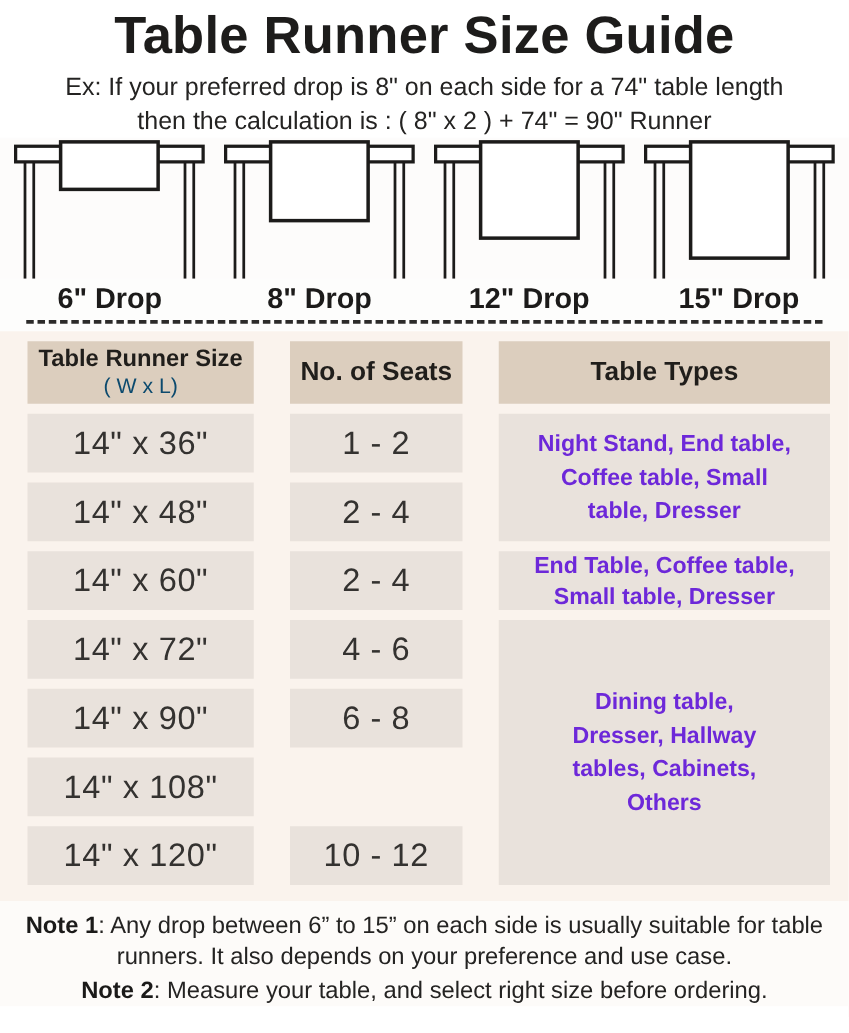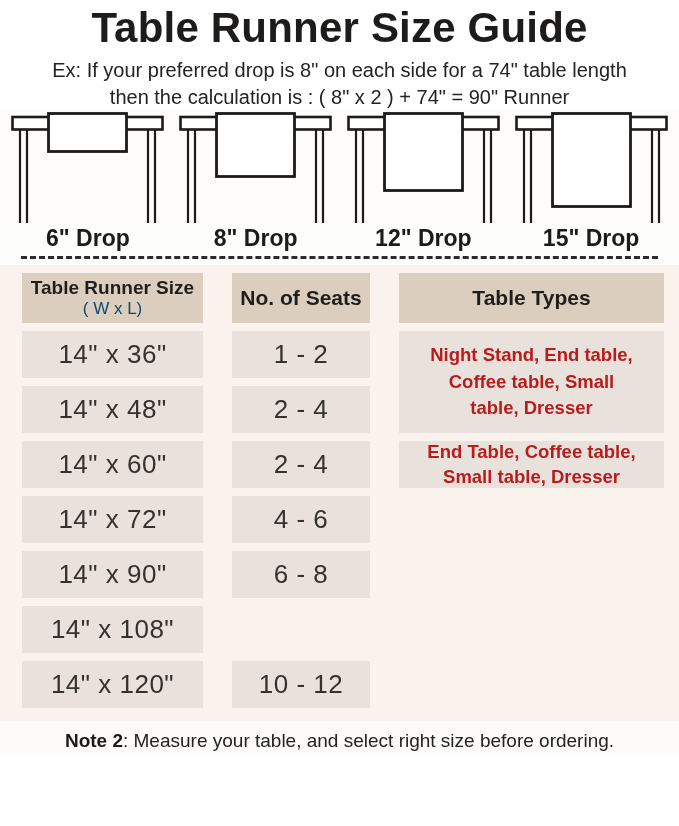--- a/index.html
+++ b/index.html
@@ -39,21 +39,21 @@
   .cell {
     display: flex; flex-direction: column; align-items: center; justify-content: center;
     text-align: center;
   }
   .head { background: #dccebe; color: #201e1b; }
   .data { background: #e9e2dc; color: #343230; }
   .h1-title { font-size: 19px; font-weight: 700; line-height: 1.15; }
   .h1-sub { font-size: 17px; font-weight: 400; line-height: 1.2; color: #0c4a6e; }
   .head-seats, .head-types { font-size: 21px; font-weight: 700; }
   .size-cell, .seats-cell { font-size: 26px; letter-spacing: 0.5px; font-weight: 400; }
-  .types-cell { font-size: 18.5px; font-weight: 700; color: #b91c1c; line-height: 1.45; white-space: pre-line; }
+  .types-cell { font-size: 18.5px; font-weight: 700; color: #6d28d9; line-height: 1.45; white-space: pre-line; }
   .tg-a { grid-column: 3; grid-row: 2 / span 2; }
   .tg-b { grid-column: 3; grid-row: 4; line-height: 1.3; }
   .tg-c { grid-column: 3; grid-row: 5 / span 4; }
 
   
   .notes { background: #fdfbf9; text-align: center; padding: 7px 10px 0; }
   .note { font-size: 19px; line-height: 1.32; color: #242322; margin-bottom: 2px; }
   .note b { font-weight: 700; color: #1b1a19; }
 
   
@@ -152,20 +152,25 @@
       <div class="cell data size-cell" style="grid-column:1;grid-row:7;">14" x 108"</div>
 
       <div class="cell data size-cell" style="grid-column:1;grid-row:8;">14" x 120"</div>
       <div class="cell data seats-cell" style="grid-column:2;grid-row:8;">10 - 12</div>
 
       <div class="cell data types-cell tg-a">Night Stand, End table,
 Coffee table, Small
 table, Dresser</div>
       <div class="cell data types-cell tg-b">End Table, Coffee table,
 Small table, Dresser</div>
+      <div class="cell data types-cell tg-c">Dining table,
+Dresser, Hallway
+tables, Cabinets,
+Others</div>
     </div>
   </section>
 
   <footer class="notes">
+    <p class="note"><b>Note 1</b><span>: Any drop between 6” to 15” on each side is usually suitable for table runners. It also depends on your preference and use case.</span></p>
     <p class="note"><b>Note 2</b><span>: Measure your table, and select right size before ordering.</span></p>
   </footer>
 
 </div>
 
 </body></html>

